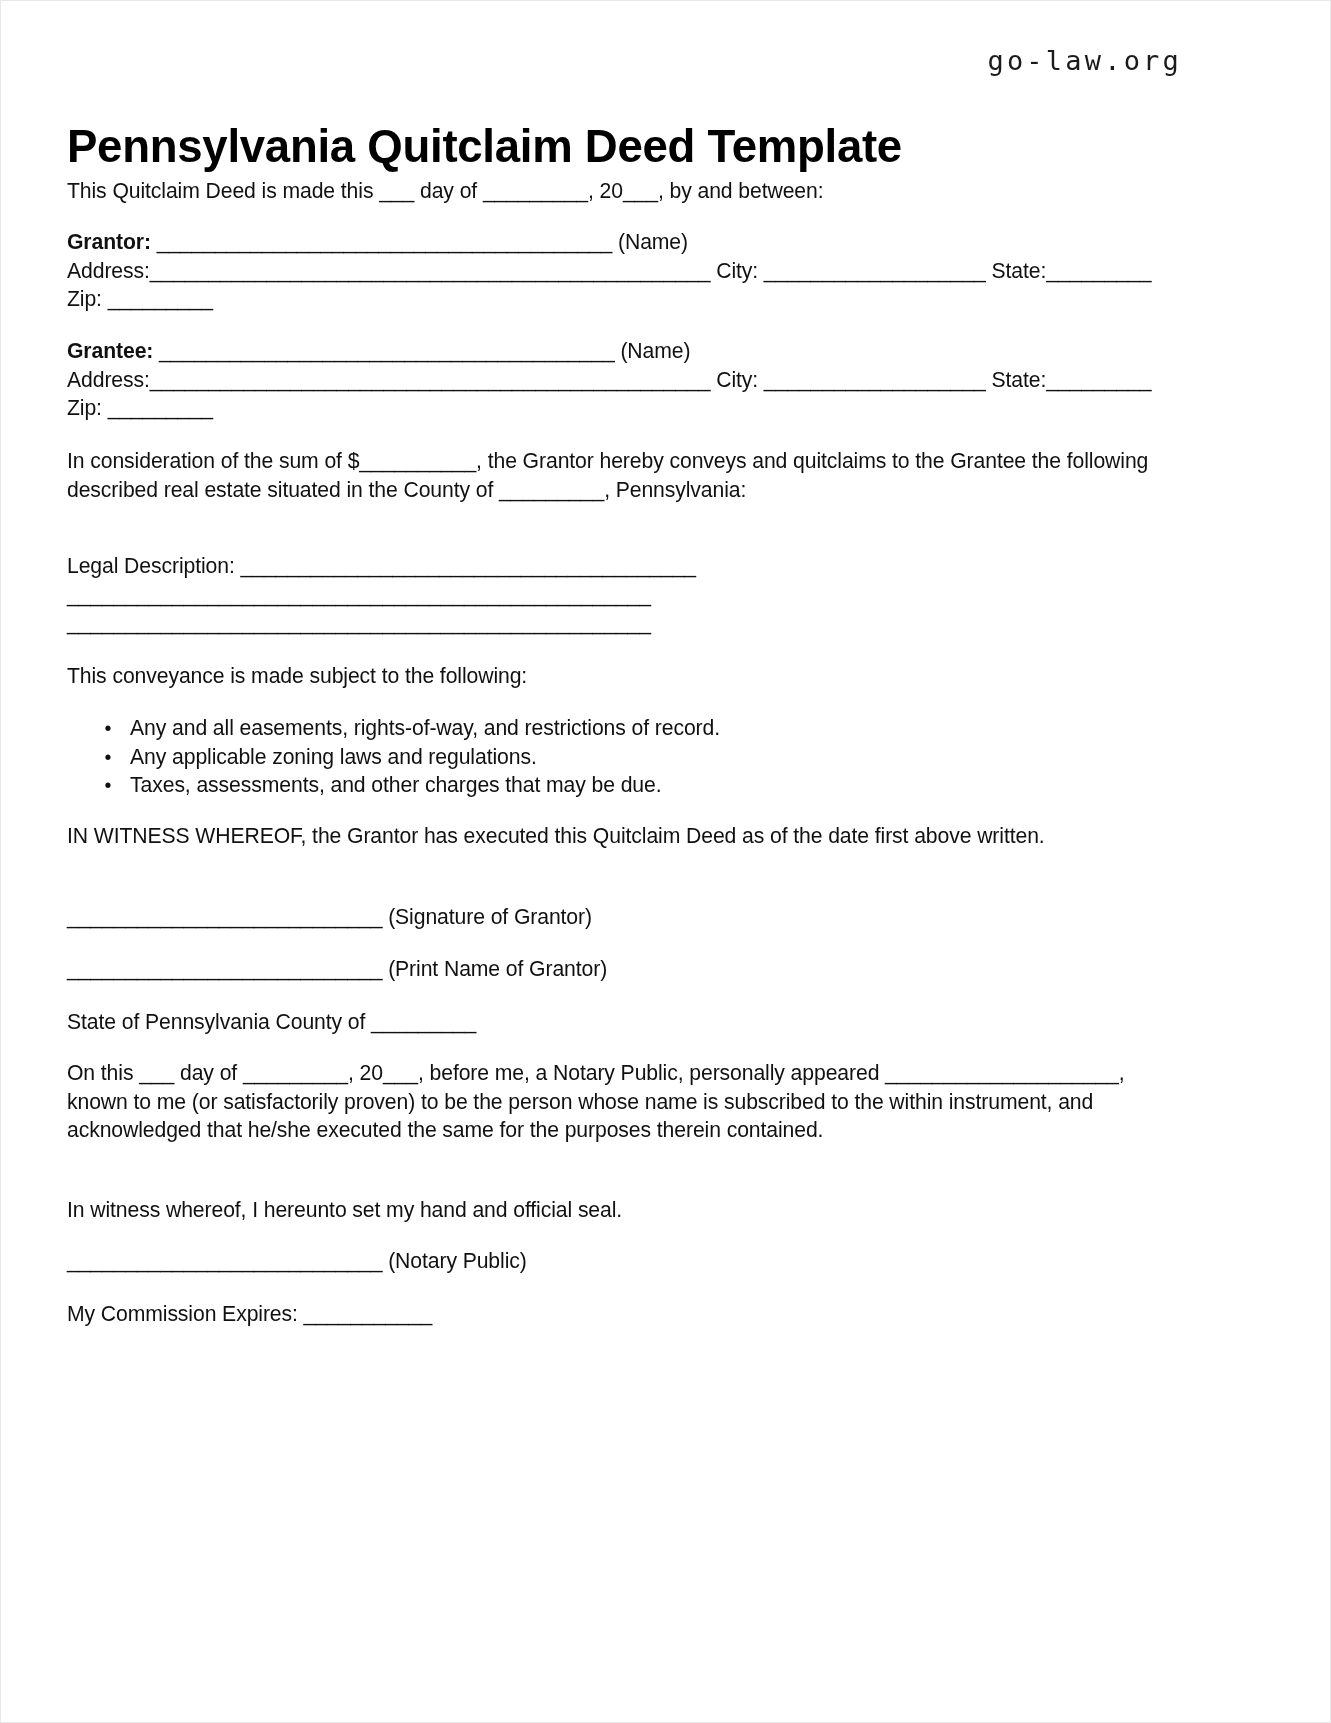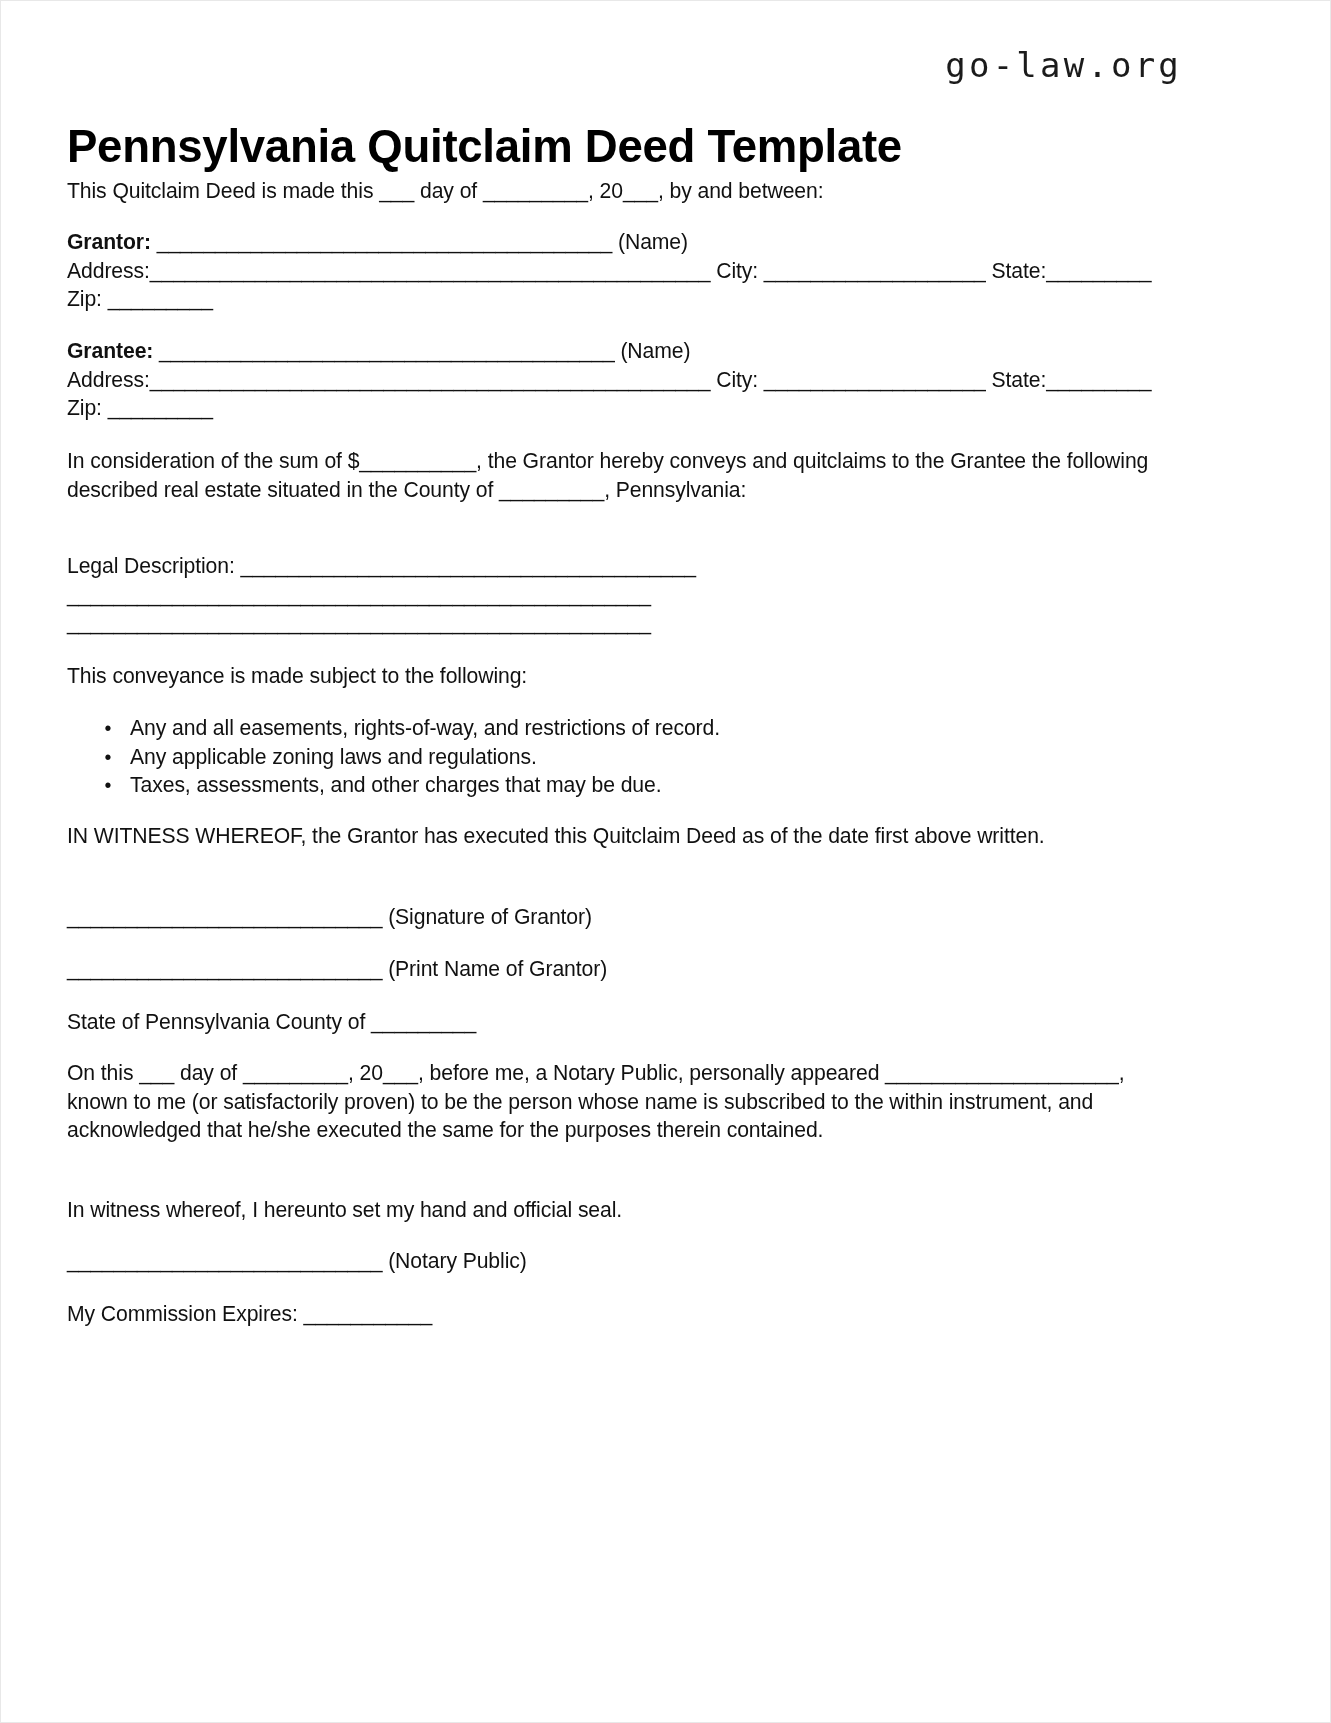--- a/index.html
+++ b/index.html
@@ -22,21 +22,21 @@
     height: 1723px;
     background: #ffffff;
     box-sizing: border-box;
     border: 1px solid #e8e8e8;
   }
   .watermark {
     position: absolute;
     right: 148px;
     top: 44px;
     font-family: "DejaVu Sans Mono", "Liberation Mono", monospace;
-    font-size: 34px;
+    font-size: 27px;
     letter-spacing: 3.2px;
     color: #1b1b1b;
     white-space: nowrap;
   }
   .doc-title {
     position: absolute;
     left: 66px;
     top: 86px;
     font-family: "Liberation Sans Narrow", "Liberation Sans", sans-serif;
     font-size: 47px;

